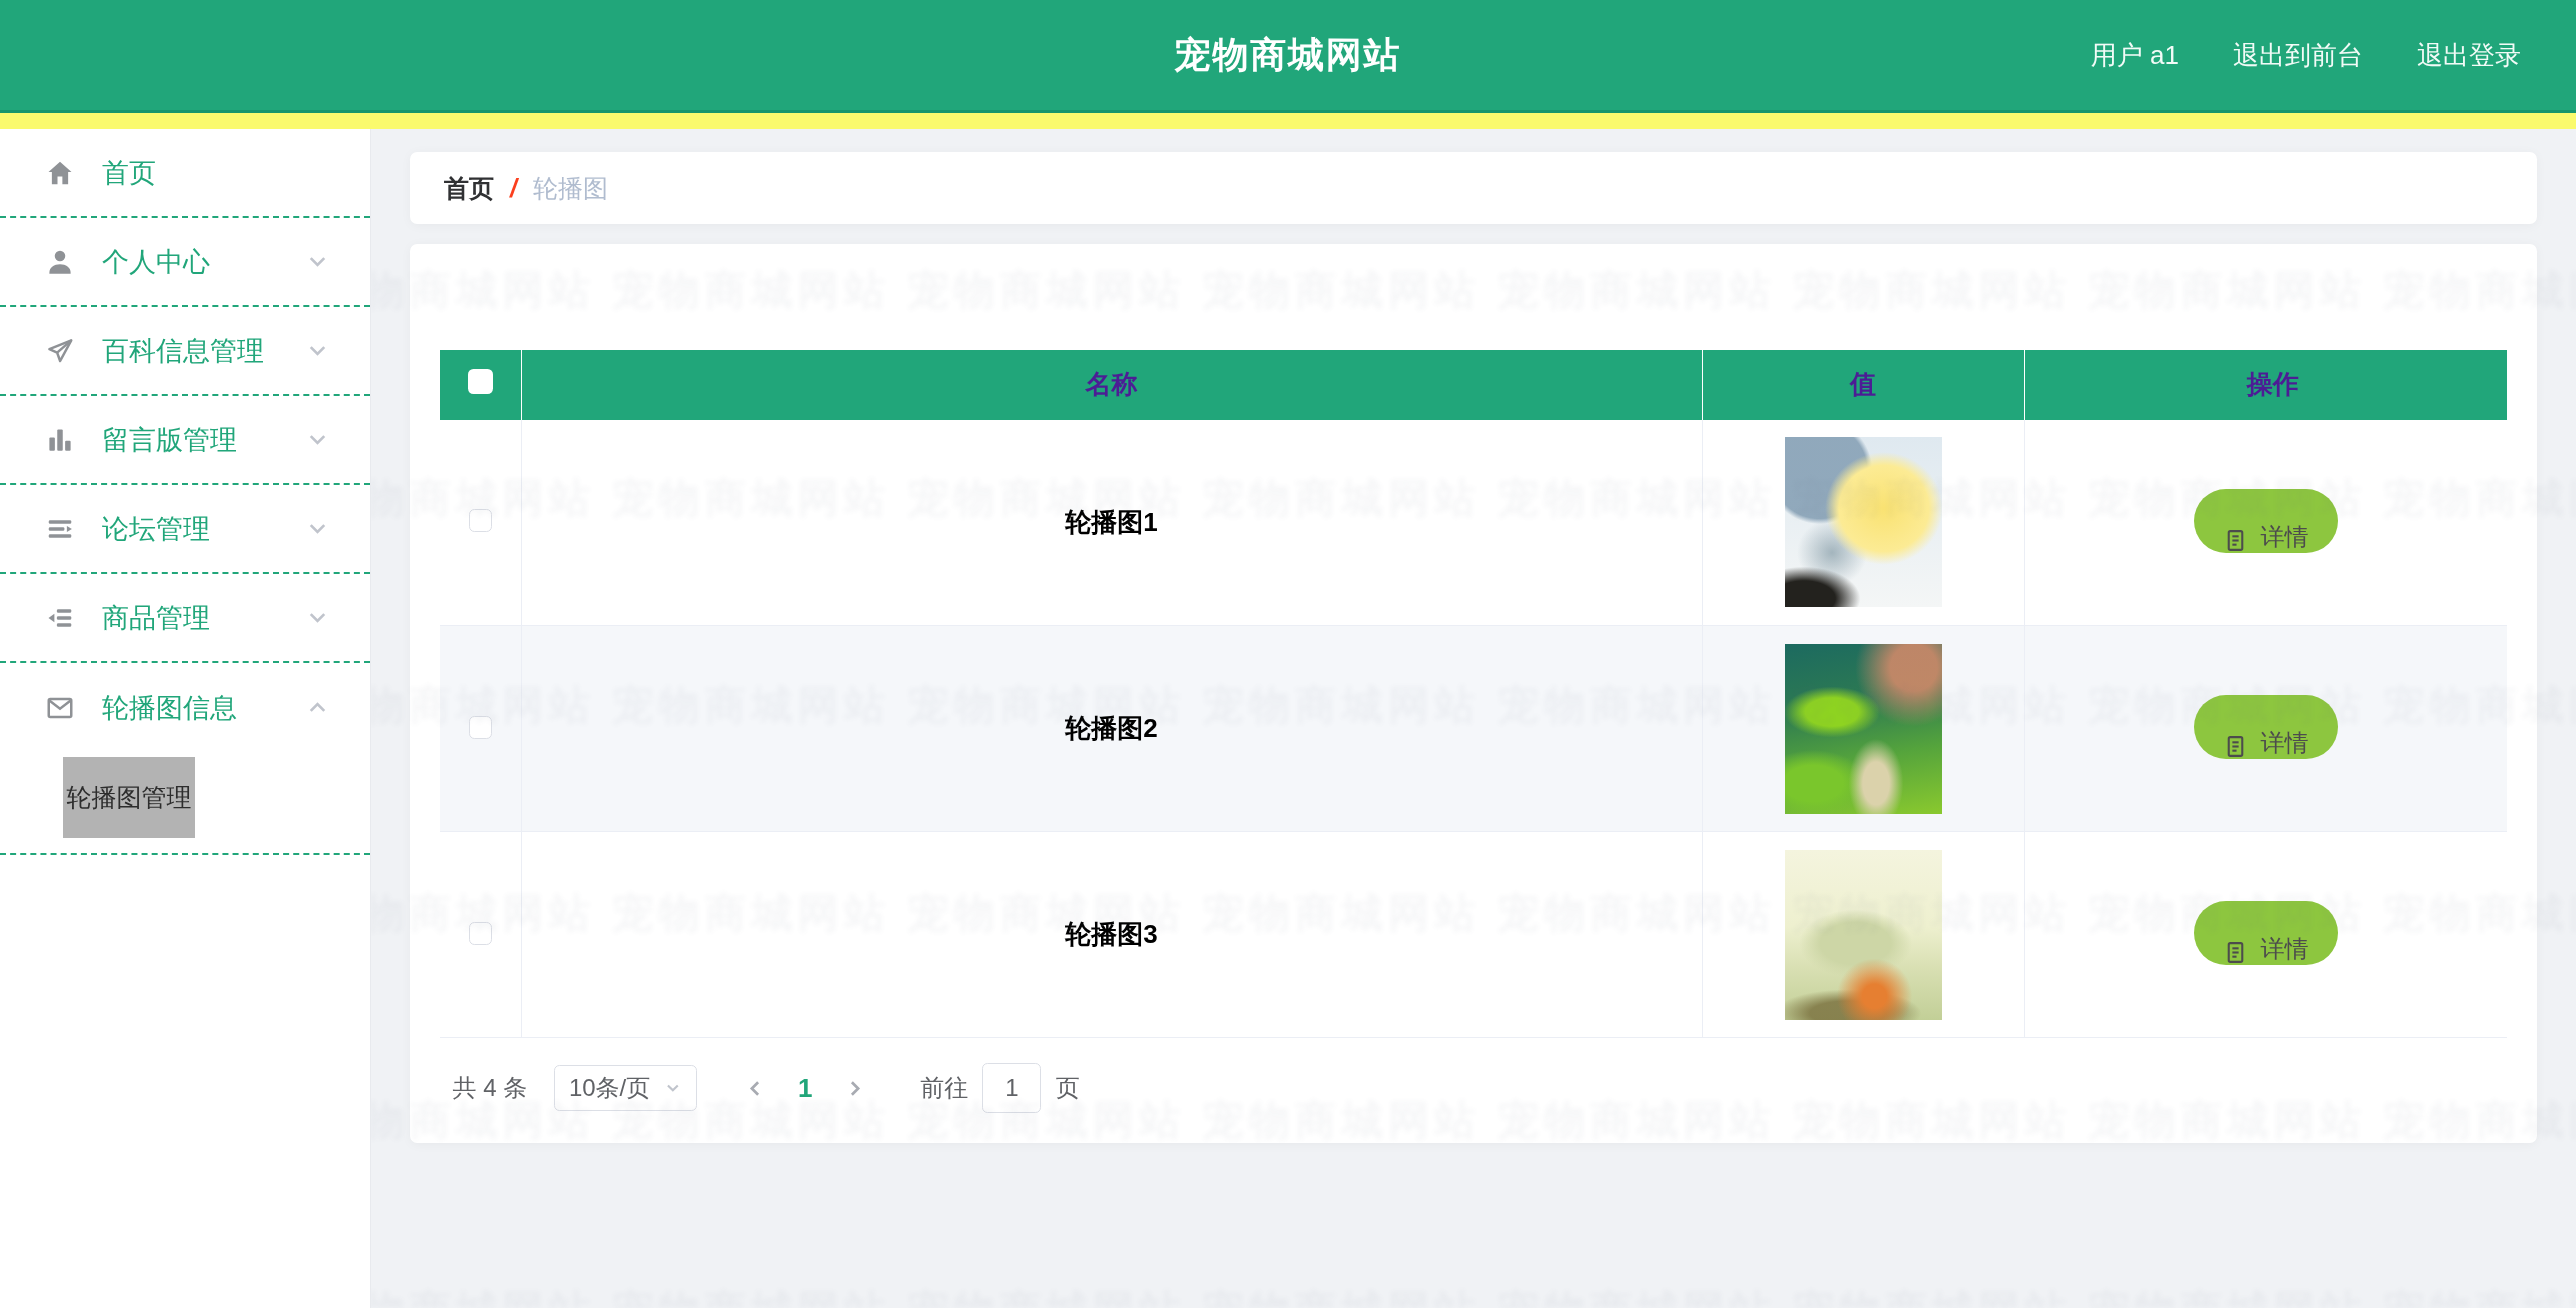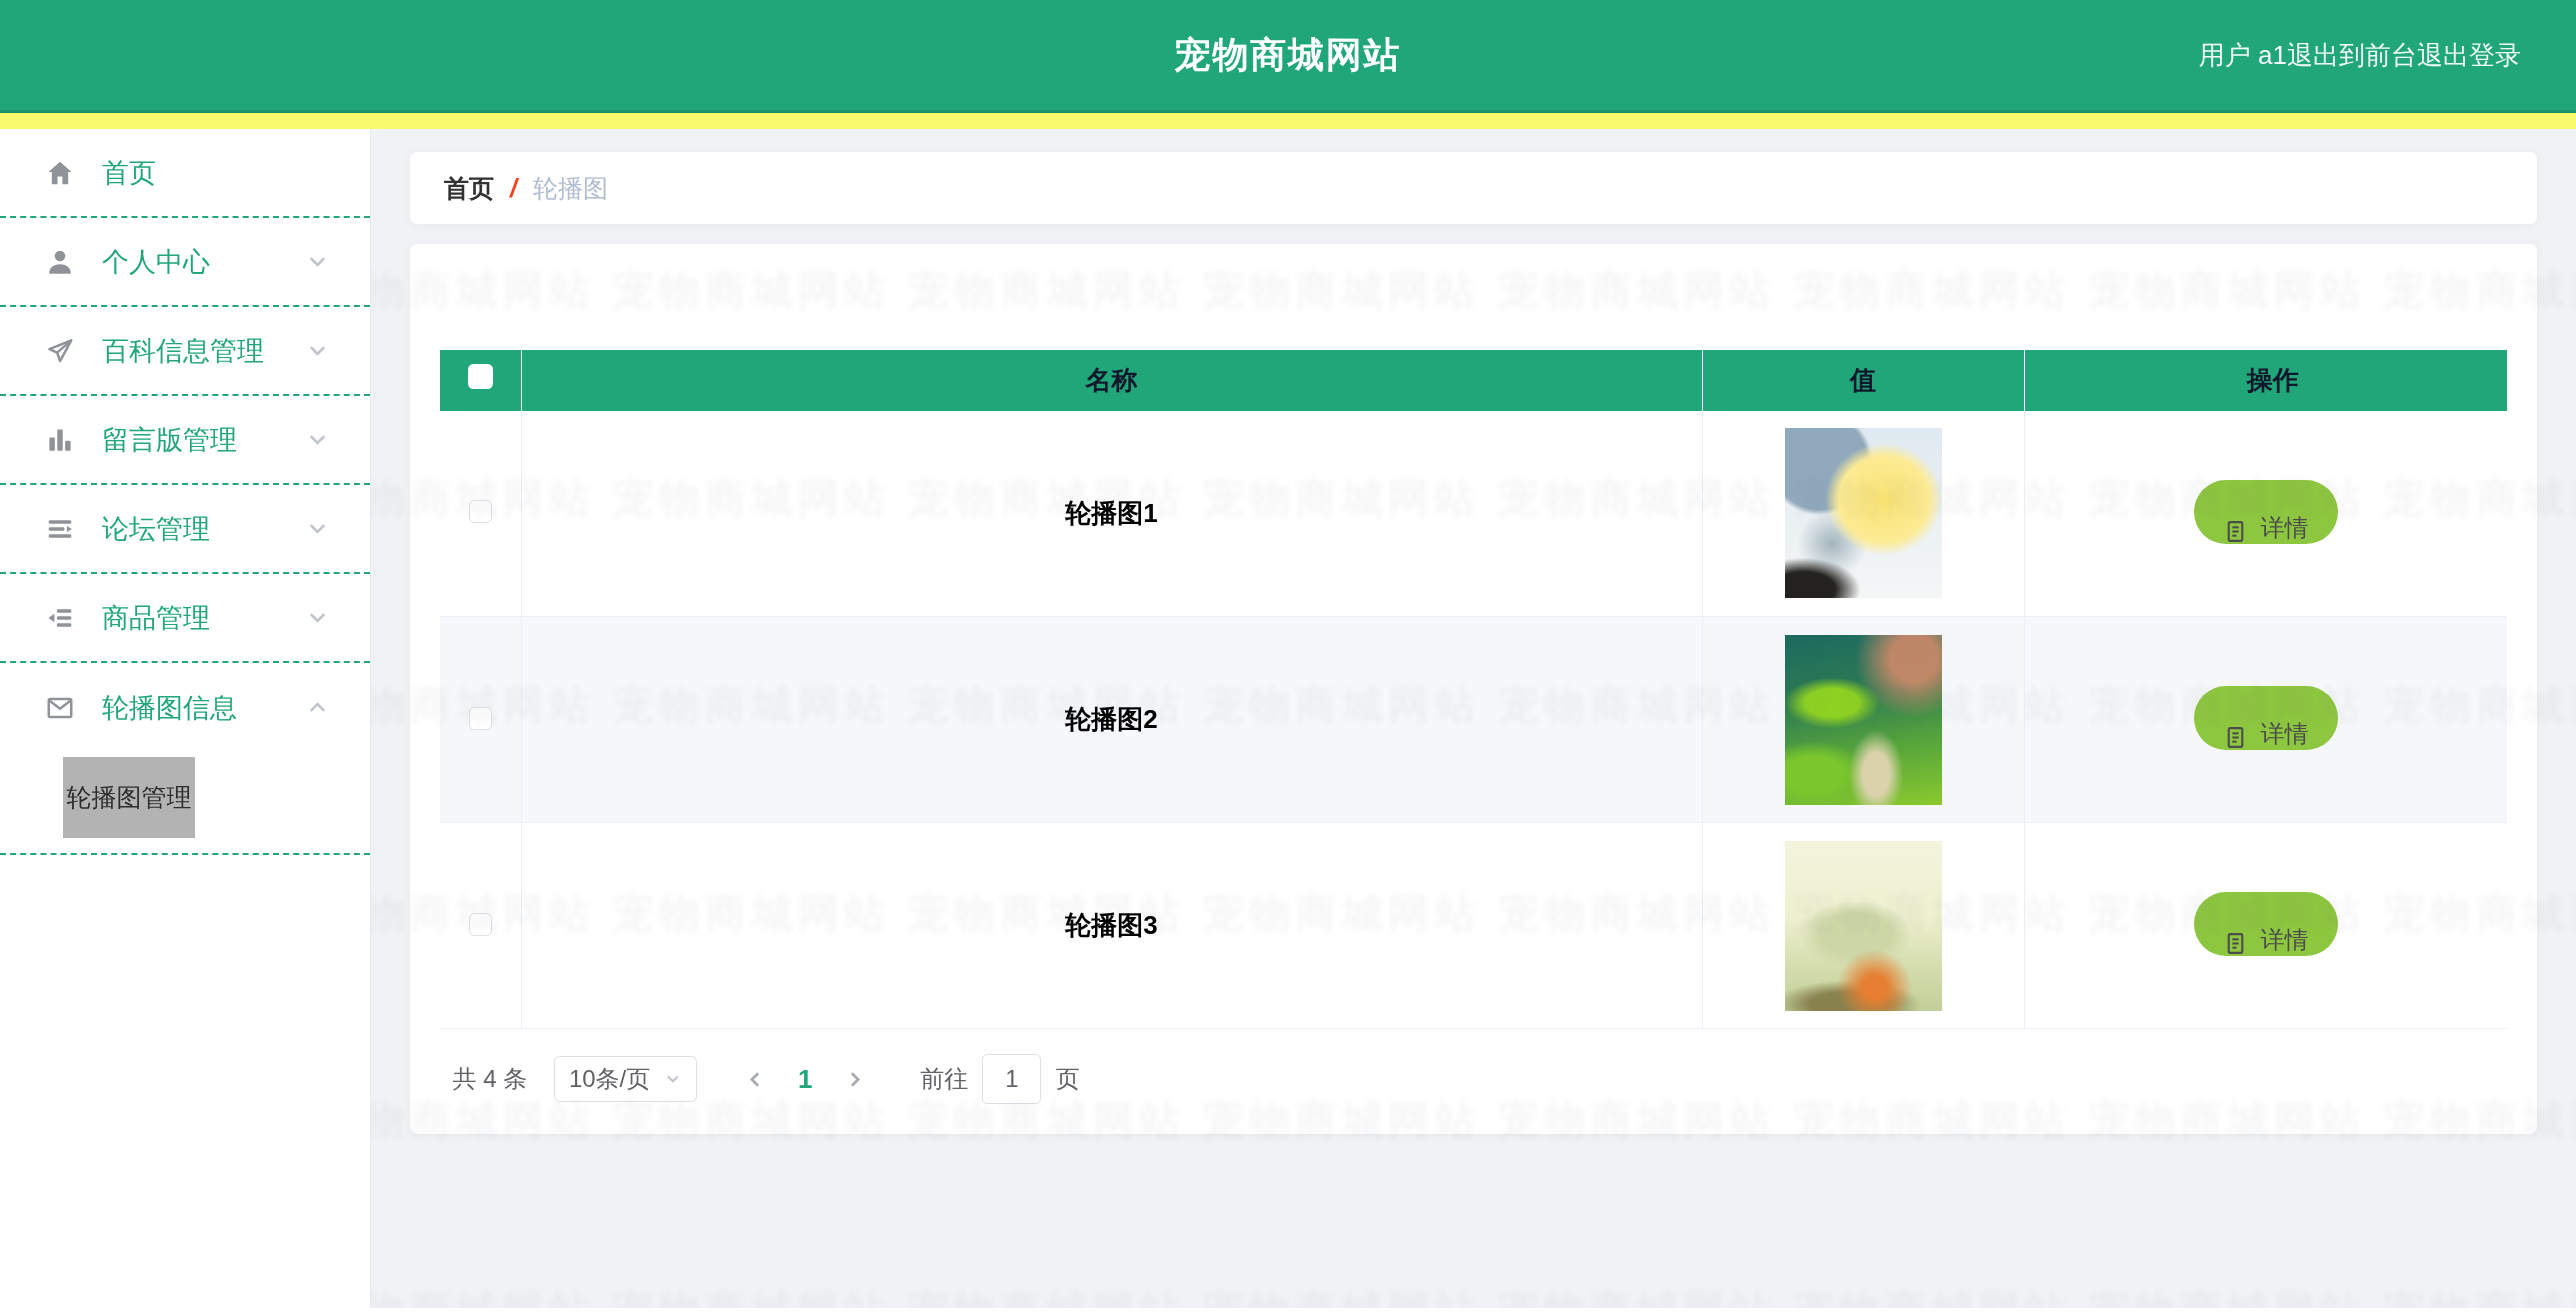--- a/index.html
+++ b/index.html
@@ -4,21 +4,21 @@
 <style>
   * { margin:0; padding:0; box-sizing:border-box; }
   html,body { width:2576px; height:1311px; overflow:hidden; background:#fff;
               font-family:"Liberation Sans","DejaVu Sans",sans-serif; }
 
   
   .header { position:relative; height:113px; background:#21a67a;
             border-bottom:3.6px solid #17966c; display:flex; align-items:center; }
   .header-title { position:absolute; left:50%; top:50%; transform:translate(-50%,-50%);
                   color:#fff; font-size:36px; font-weight:700; letter-spacing:1.8px; }
-  .header-right { margin-left:auto; display:flex; align-items:center; 
+  .header-right { margin-left:auto; display:flex; align-items:center; gap:54px;
                   padding-right:55px; color:#f2fbf7; font-size:26px; }
   .header-right span { cursor:pointer; white-space:nowrap; }
   .yellow-bar { height:16px; background:#fafa6d; }
 
   
   .container { display:flex; height:1179px;border-radius:6px; }
 
   
   .sidebar { width:371px; background:#fff; border-right:0.9px solid #e8eaee; flex-shrink:0; }
   .menu-item { height:89px; display:flex; align-items:center; padding:0 39px 0 43px;
@@ -44,22 +44,22 @@
                      margin-bottom:19.7px; font-size:25px; }
   .bc-home { color:#303133; font-weight:700; cursor:pointer; }
   .bc-sep { color:#fb3f1e; font-weight:700; margin:0 16px; font-style:italic; }
   .bc-current { color:#b0bccf; }
 
   .table-card { padding:27px 30px 30px 30px; min-height:886px; }
   .toolbar-space { height:79px; }
 
   
   .tbl { width:100%; border-collapse:collapse; table-layout:fixed; }
-  .tbl th { background:#21a67a; color:#0f172a; font-size:26px; font-weight:700;
-            height:61px; border-right:1.8px solid #fff; }
+  .tbl th { background:#21a67a; color:#4c1d95; font-size:26px; font-weight:700;
+            height:70px; border-right:1.8px solid #fff; }
   .tbl th:last-child { border-right:none; }
   .tbl td { border-bottom:0.9px solid #ebeef5; border-right:0.9px solid #ebeef5;
             text-align:center; vertical-align:middle; height:206px; }
   .tbl td:last-child { border-right:none; }
   .tbl tr.striped td { background:#f5f7fa; }
   .col-check { width:81px; }
   .col-value { width:322px; }
   .col-action { width:483px;padding-left:14px; }
 
   .checkbox { width:23px; height:23px; border:1.8px solid #dcdfe6; border-radius:5.4px;

